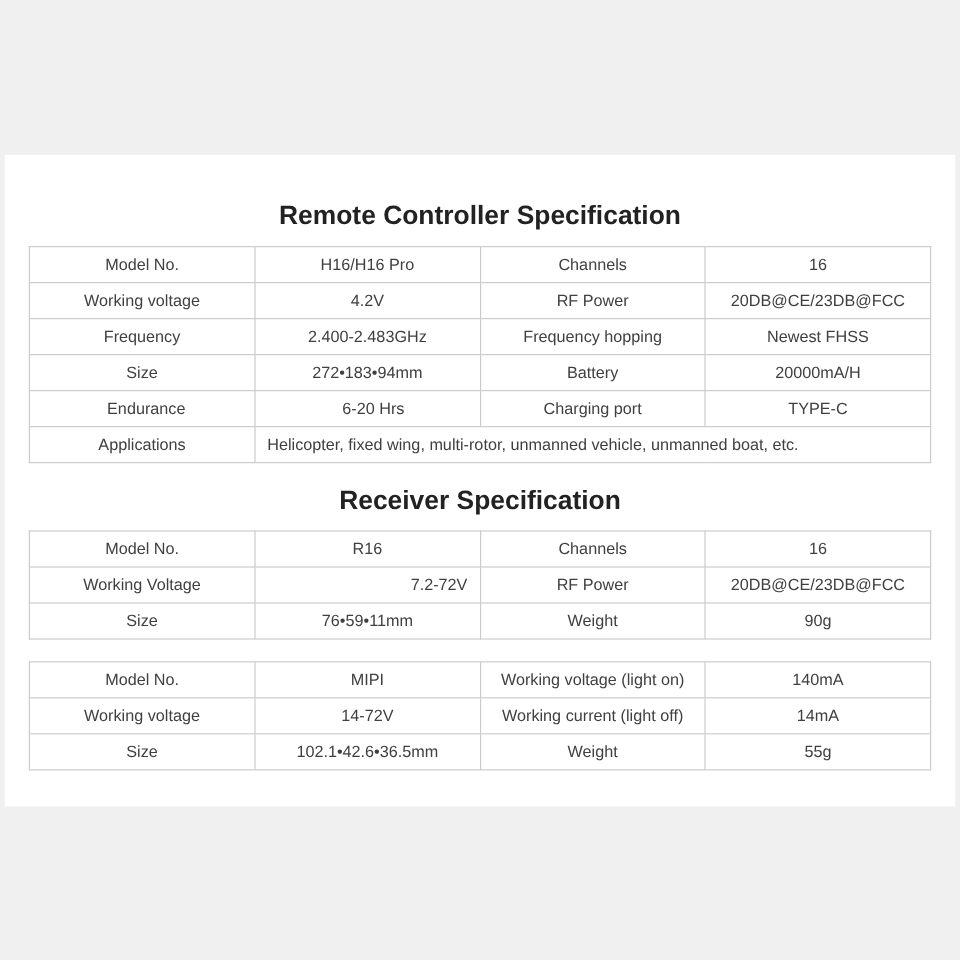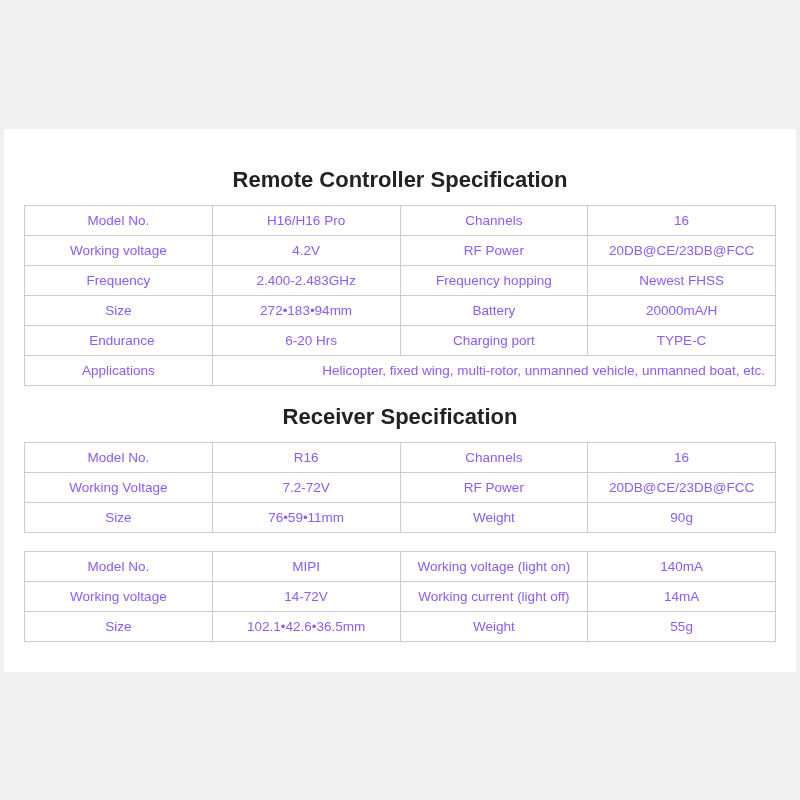--- a/index.html
+++ b/index.html
@@ -27,29 +27,29 @@
     }
     table {
       width: 100%;
       border-collapse: collapse;
       margin-bottom: 10px;
     }
     td {
       border: 1px solid #ccc;
       padding: 7px 10px;
       font-size: 13.5px;
-      color: #8b5cf6;
+      color: #404040;
       text-align: center;
     }
     td:first-child {
       text-align: center;
       font-weight: normal;
     }
     .wide-cell {
-      text-align: right;
+      text-align: left;
     }
     .section-gap {
       margin-top: 18px;
     }
   </style>
 </head>
 <body>
 
 <div class="page">
 
@@ -100,21 +100,21 @@
     <table>
       <tbody id="recv-tbody">
           <tr>
             <td style="width: 25%;">Model No.</td>
             <td style="width: 25%;">R16</td>
             <td style="width: 25%;">Channels</td>
             <td style="width: 25%;">16</td>
           </tr>
           <tr>
             <td style="width: 25%;">Working Voltage</td>
-            <td style="width: 25%;">7.2-72V</td>
+            <td style="width: 25%; text-align: right;">7.2-72V</td>
             <td style="width: 25%;">RF Power</td>
             <td style="width: 25%;">20DB@CE/23DB@FCC</td>
           </tr>
           <tr>
             <td style="width: 25%;">Size</td>
             <td style="width: 25%;">76•59•11mm</td>
             <td style="width: 25%;">Weight</td>
             <td style="width: 25%;">90g</td>
           </tr>
         </tbody>

